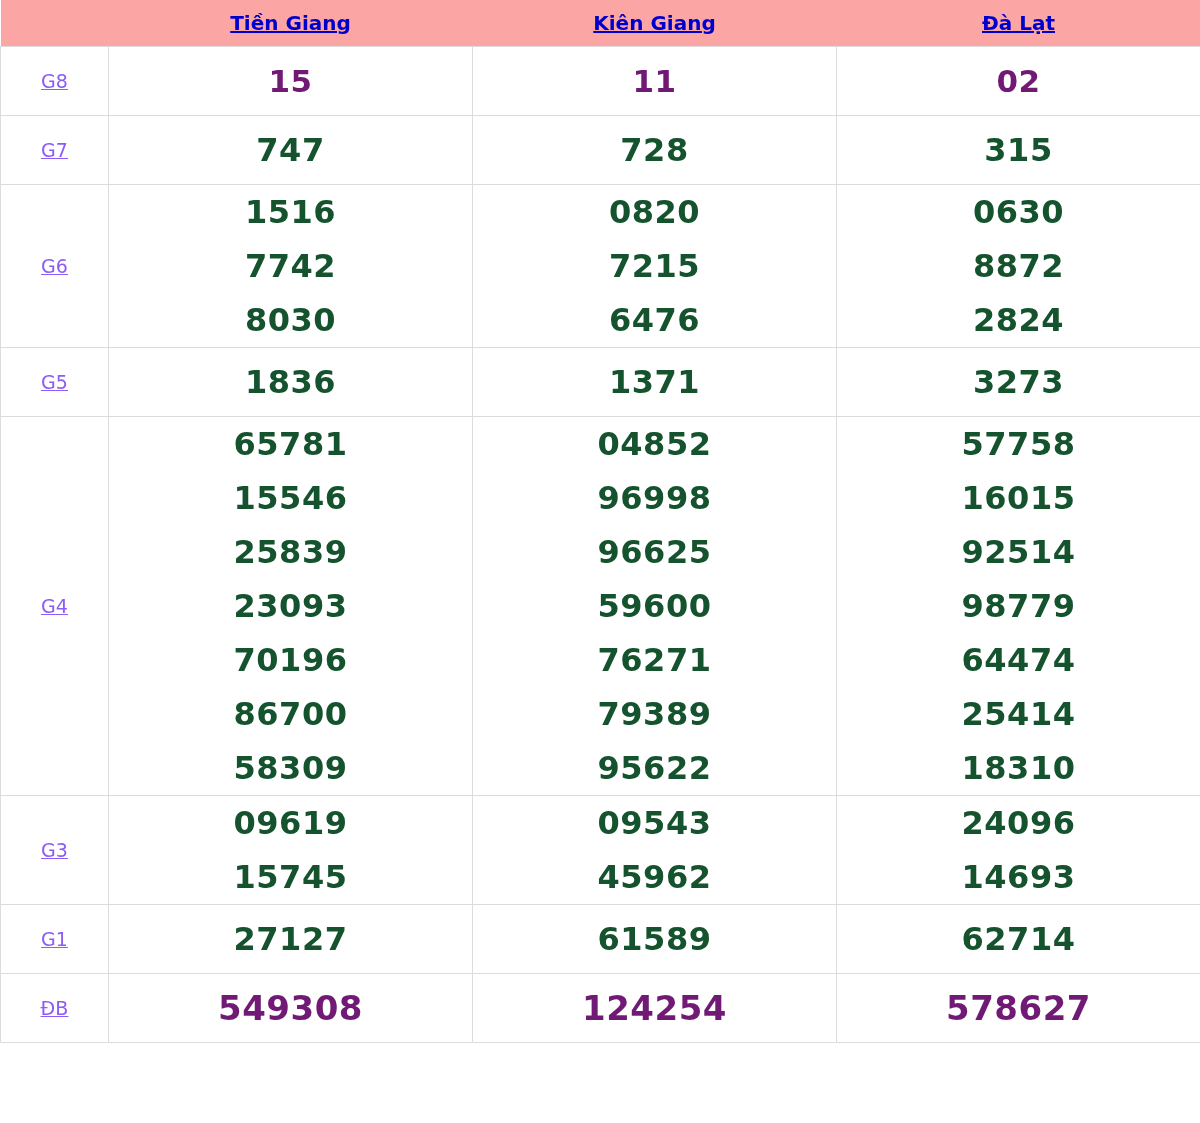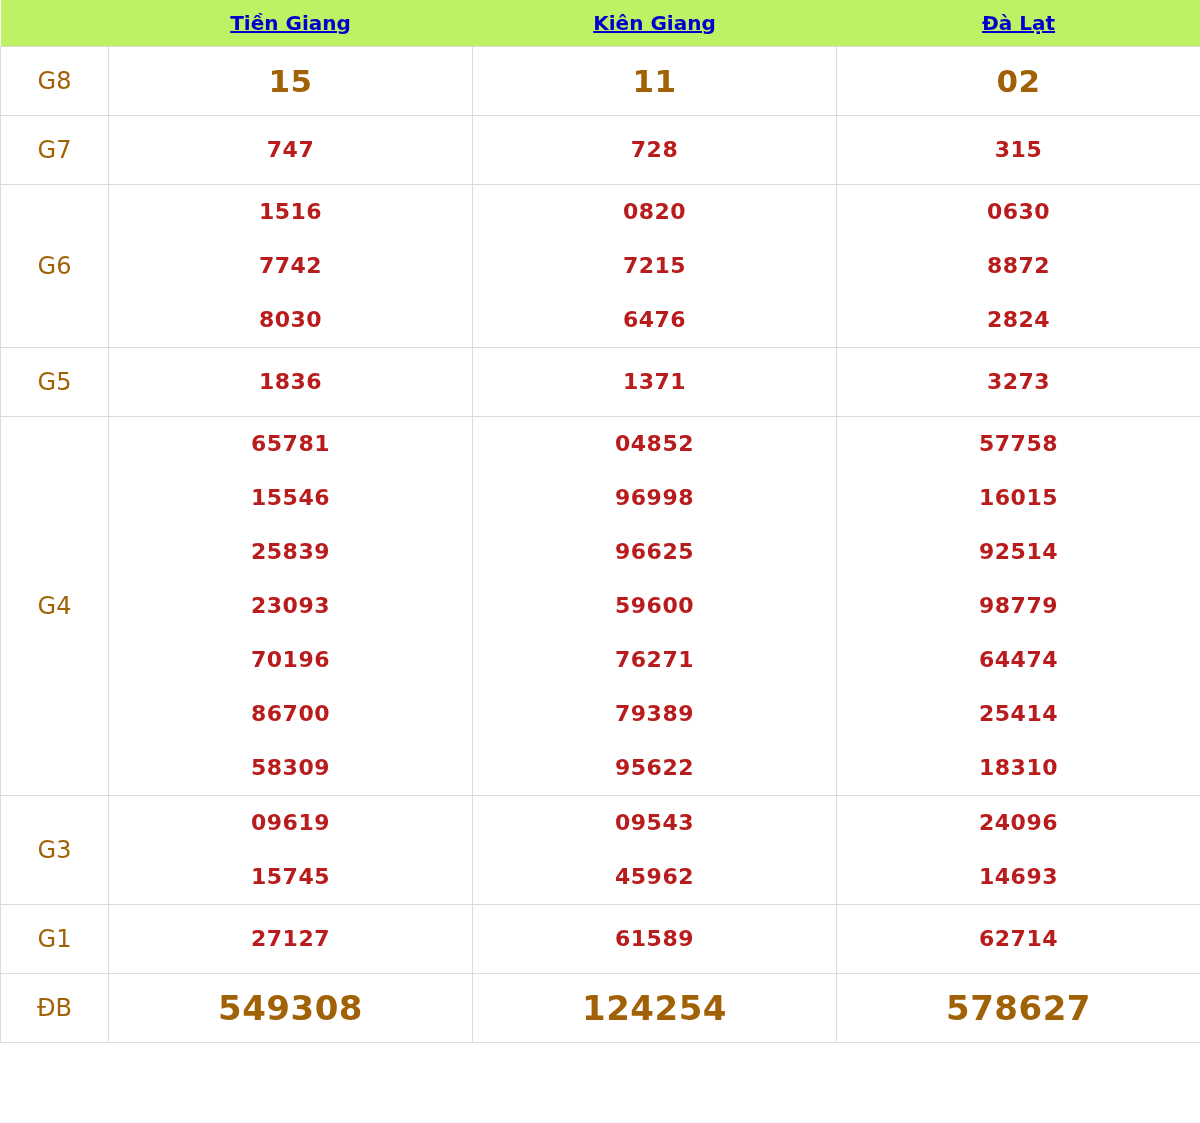--- a/index.html
+++ b/index.html
@@ -23,51 +23,52 @@
   table.lottery col.prov-col { width: 364px; }
 
   thead th {
     height: 46px;
     padding: 0;
     text-align: center;
     vertical-align: middle;
     font-size: 20px;
     font-weight: bold;
     color: #0000cc;
-    background: #bef264;
+    background: #fca5a5;
     border: none;
   }
   thead th.empty-head { border: none; }
   thead th .prov-link {
     color: #0000cc;
     text-decoration: underline;
     cursor: pointer;
   }
 
   tbody td {
     border: 1px solid #dcdcdc;
     text-align: center;
     vertical-align: middle;
     padding: 0;
   }
   tbody td.row-label {
-    font-size: 24px;
-    color: #a16207;
+    font-size: 19px;
+    color: #8b5cf6;
     font-weight: normal;
+    text-decoration: underline;
   }
   tbody td.nums {
-    font-size: 22px;
+    font-size: 32px;
     font-weight: bold;
-    color: #b91c1c;
+    color: #14532d;
     line-height: 54px;
     letter-spacing: 0.5px;
   }
   tbody tr.g8 td.nums,
   tbody tr.db td.nums {
-    color: #a16207;
+    color: #701a75;
   }
   tbody tr.g8 td.nums { font-size: 31px; }
   tbody tr.db td.nums { font-size: 34px; }
   .num-line { display: block; }
   tbody tr.g8 td, tbody tr.g7 td, tbody tr.g5 td,
   tbody tr.g2 td, tbody tr.g1 td, tbody tr.db td { height: 68px; }
   tbody tr.g6 td { height: 157px; }
   tbody tr.g4 td { height: 378px; }
   tbody tr.g3 td { height: 105px; }
 </style>

